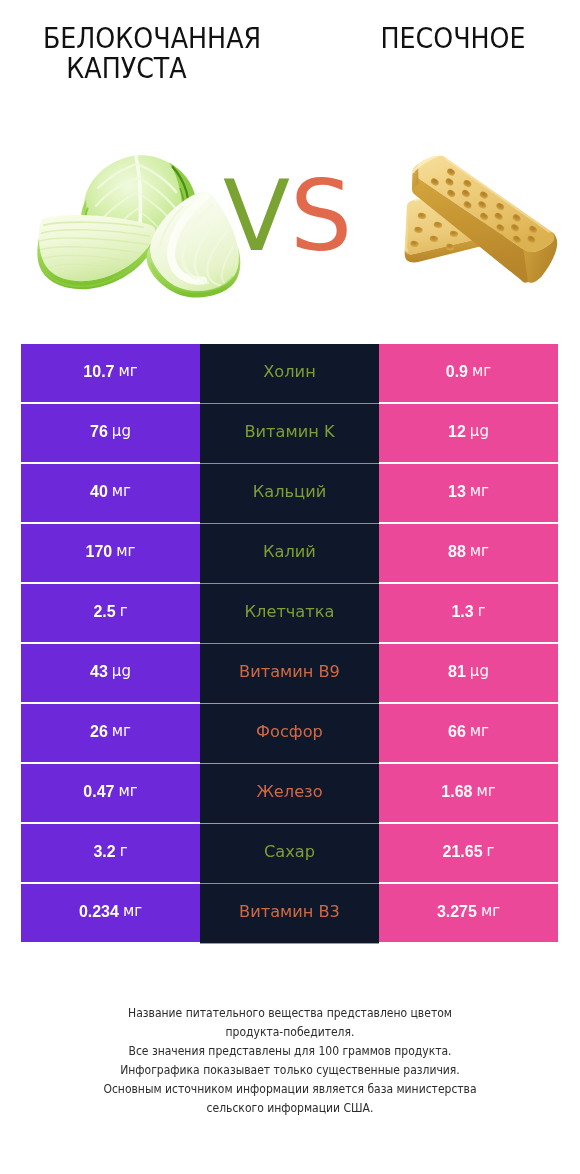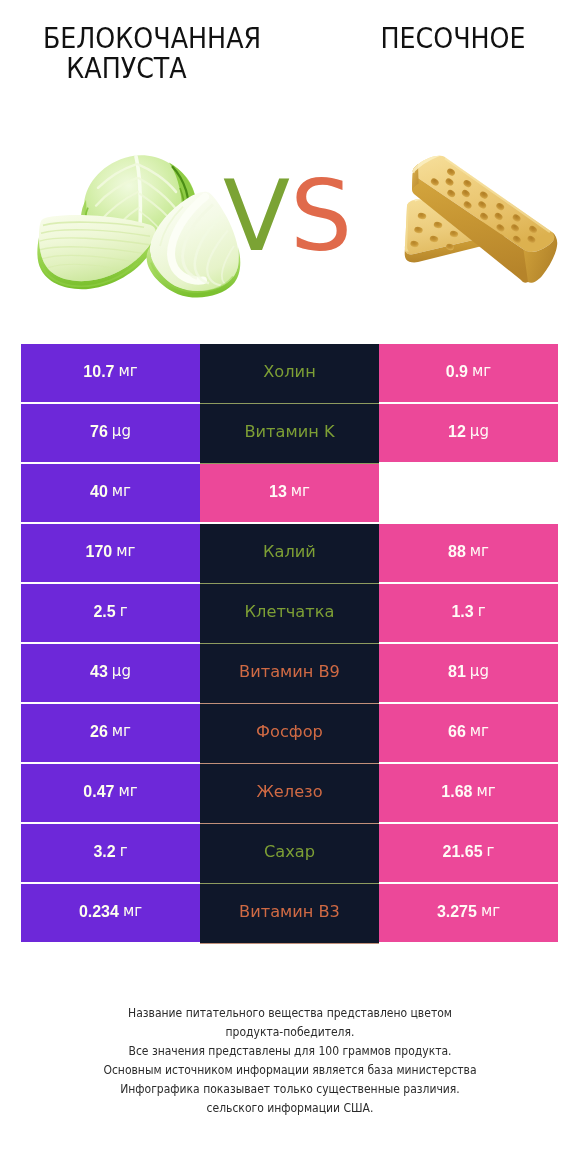--- a/index.html
+++ b/index.html
@@ -263,20 +263,21 @@
         <div class="cell cell-r">
           <span class="num">12</span>
           <span class="unit">µg</span>
         </div>
       </div>
       <div class="row win-left">
         <div class="cell cell-l">
           <span class="num">40</span>
           <span class="unit">мг</span>
         </div>
+        <div class="cell cell-m">Кальций</div>
         <div class="cell cell-r">
           <span class="num">13</span>
           <span class="unit">мг</span>
         </div>
       </div>
       <div class="row win-left">
         <div class="cell cell-l">
           <span class="num">170</span>
           <span class="unit">мг</span>
         </div>
@@ -351,17 +352,17 @@
           <span class="num">3.275</span>
           <span class="unit">мг</span>
         </div>
       </div>
     </div>
 
   <div class="footer">
       <div>Название питательного вещества представлено цветом</div>
       <div>продукта-победителя.</div>
       <div>Все значения представлены для 100 граммов продукта.</div>
+      <div>Инфографика показывает только существенные различия.</div>
       <div>Основным источником информации является база министерства</div>
-      <div>Инфографика показывает только существенные различия.</div>
       <div>сельского информации США.</div>
     </div>
 </div>
 
 </body></html>

